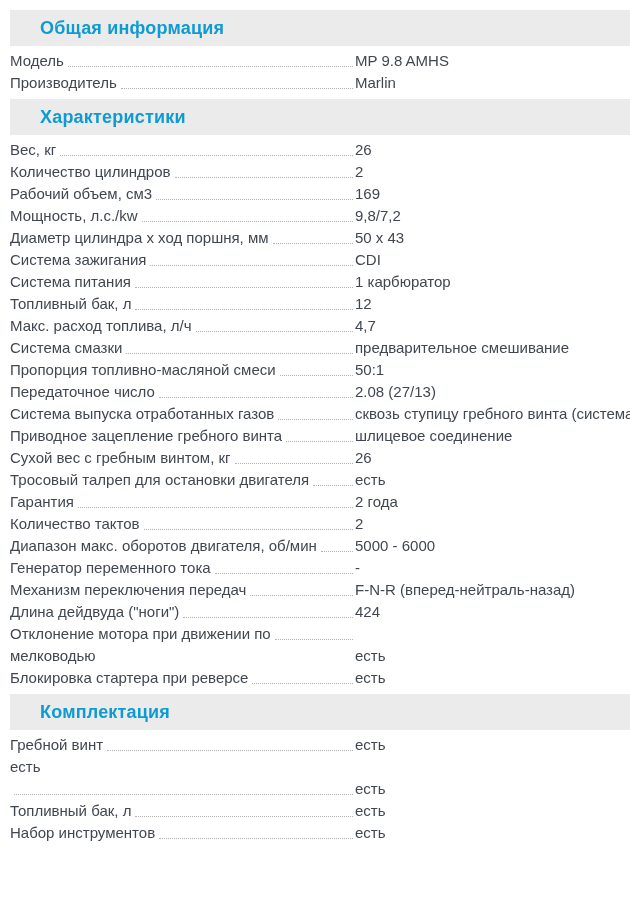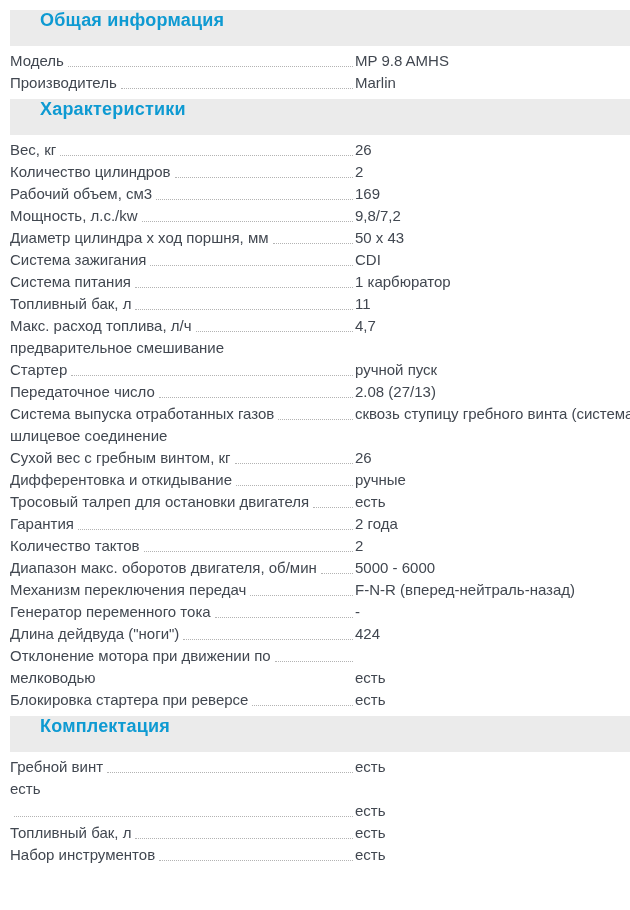--- a/index.html
+++ b/index.html
@@ -12,21 +12,21 @@
   html,body{margin:0;padding:0;background:var(--bg);}
   body{
     width:630px;height:910px;overflow:hidden;
     font-family:"Liberation Sans", sans-serif;
     color:var(--text);
   }
   .page{padding-top:10px;width:630px;box-sizing:border-box;}
   .section{margin-bottom:5px;}
   .band{
     margin-left:10px;height:36px;background:var(--band);
-    display:flex;align-items:flex-start;padding-left:30px;box-sizing:border-box;
+    display:flex;align-items:center;padding-left:30px;box-sizing:border-box;
   }
   .band-title{
     color:var(--accent);font-weight:bold;font-size:18px;letter-spacing:0.2px;
   }
   .rows{margin:4px 0 0 10px;}
   .row{display:flex;line-height:22px;font-size:15px;}
   .lead{width:345px;flex:none;display:flex;min-width:0;align-items:flex-end;}
   .label{white-space:nowrap;overflow:hidden;}
   .dots{
     flex:1 1 auto;min-width:6px;height:0;
@@ -118,72 +118,73 @@
             <span class="label">Система питания</span>
             <span class="dots"></span>
           </div>
           <span class="value">1 карбюратор</span>
         </div>
         <div class="row">
           <div class="lead">
             <span class="label">Топливный бак, л</span>
             <span class="dots"></span>
           </div>
-          <span class="value">11</span>
+          <span class="value">12</span>
         </div>
         <div class="row">
           <div class="lead">
             <span class="label">Макс. расход топлива, л/ч</span>
             <span class="dots"></span>
           </div>
           <span class="value">4,7</span>
         </div>
         <div class="row">
+          <div class="lead">
+            <span class="label">Система смазки</span>
+            <span class="dots"></span>
+          </div>
           <span class="value">предварительное смешивание</span>
         </div>
         <div class="row">
           <div class="lead">
-            <span class="label">Стартер</span>
-            <span class="dots"></span>
-          </div>
-          <span class="value">ручной пуск</span>
+            <span class="label">Пропорция топливно-масляной смеси</span>
+            <span class="dots"></span>
+          </div>
+          <span class="value">50:1</span>
         </div>
         <div class="row">
           <div class="lead">
             <span class="label">Передаточное число</span>
             <span class="dots"></span>
           </div>
           <span class="value">2.08 (27/13)</span>
         </div>
         <div class="row">
           <div class="lead">
             <span class="label">Система выпуска отработанных газов</span>
             <span class="dots"></span>
           </div>
           <span class="value">сквозь ступицу гребного винта (система</span>
         </div>
         <div class="row">
+          <div class="lead">
+            <span class="label">Приводное зацепление гребного винта</span>
+            <span class="dots"></span>
+          </div>
           <span class="value">шлицевое соединение</span>
         </div>
         <div class="row">
           <div class="lead">
             <span class="label">Сухой вес с гребным винтом, кг</span>
             <span class="dots"></span>
           </div>
           <span class="value">26</span>
         </div>
         <div class="row">
           <div class="lead">
-            <span class="label">Дифферентовка и откидывание</span>
-            <span class="dots"></span>
-          </div>
-          <span class="value">ручные</span>
-        </div>
-        <div class="row">
-          <div class="lead">
             <span class="label">Тросовый талреп для остановки двигателя</span>
             <span class="dots"></span>
           </div>
           <span class="value">есть</span>
         </div>
         <div class="row">
           <div class="lead">
             <span class="label">Гарантия</span>
             <span class="dots"></span>
           </div>
@@ -198,31 +199,31 @@
         </div>
         <div class="row">
           <div class="lead">
             <span class="label">Диапазон макс. оборотов двигателя, об/мин</span>
             <span class="dots"></span>
           </div>
           <span class="value">5000 - 6000</span>
         </div>
         <div class="row">
           <div class="lead">
+            <span class="label">Генератор переменного тока</span>
+            <span class="dots"></span>
+          </div>
+          <span class="value">-</span>
+        </div>
+        <div class="row">
+          <div class="lead">
             <span class="label">Механизм переключения передач</span>
             <span class="dots"></span>
           </div>
           <span class="value">F-N-R (вперед-нейтраль-назад)</span>
-        </div>
-        <div class="row">
-          <div class="lead">
-            <span class="label">Генератор переменного тока</span>
-            <span class="dots"></span>
-          </div>
-          <span class="value">-</span>
         </div>
         <div class="row">
           <div class="lead">
             <span class="label">Длина дейдвуда ("ноги")</span>
             <span class="dots"></span>
           </div>
           <span class="value">424</span>
         </div>
         <div class="row">
           <div class="lead">

